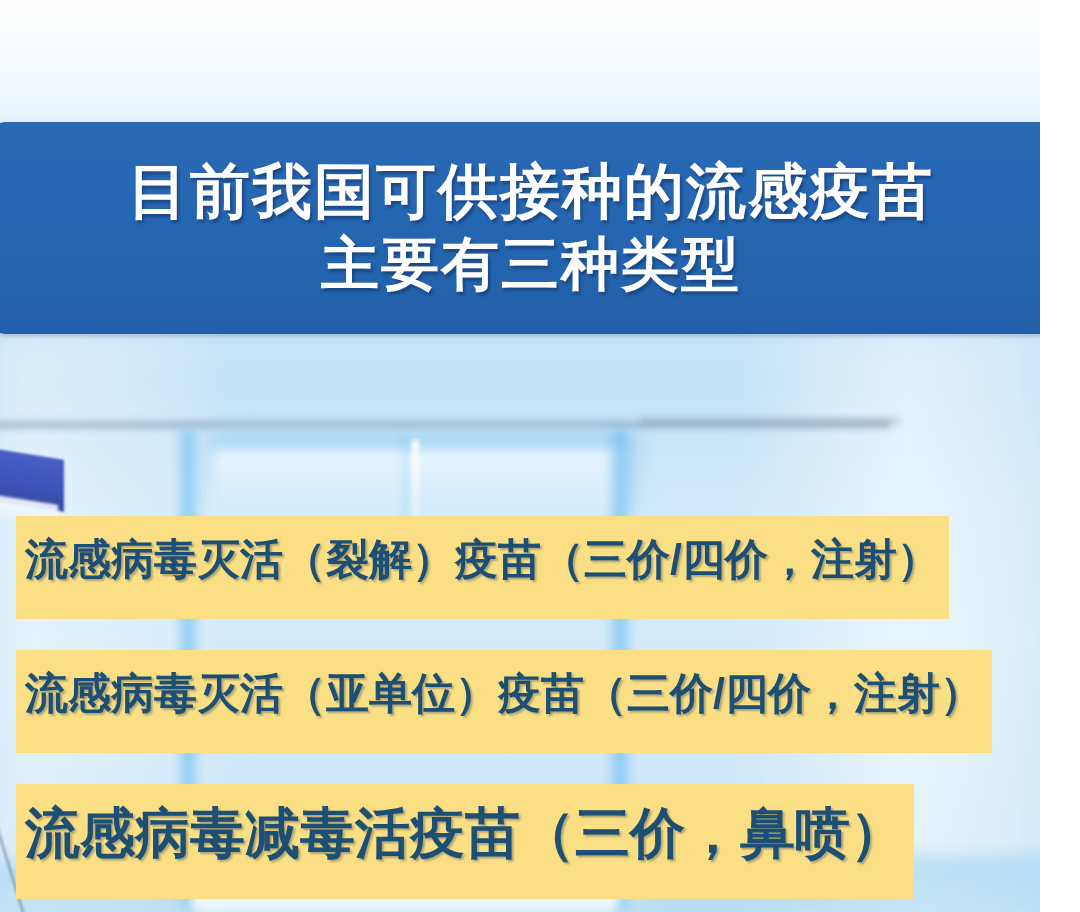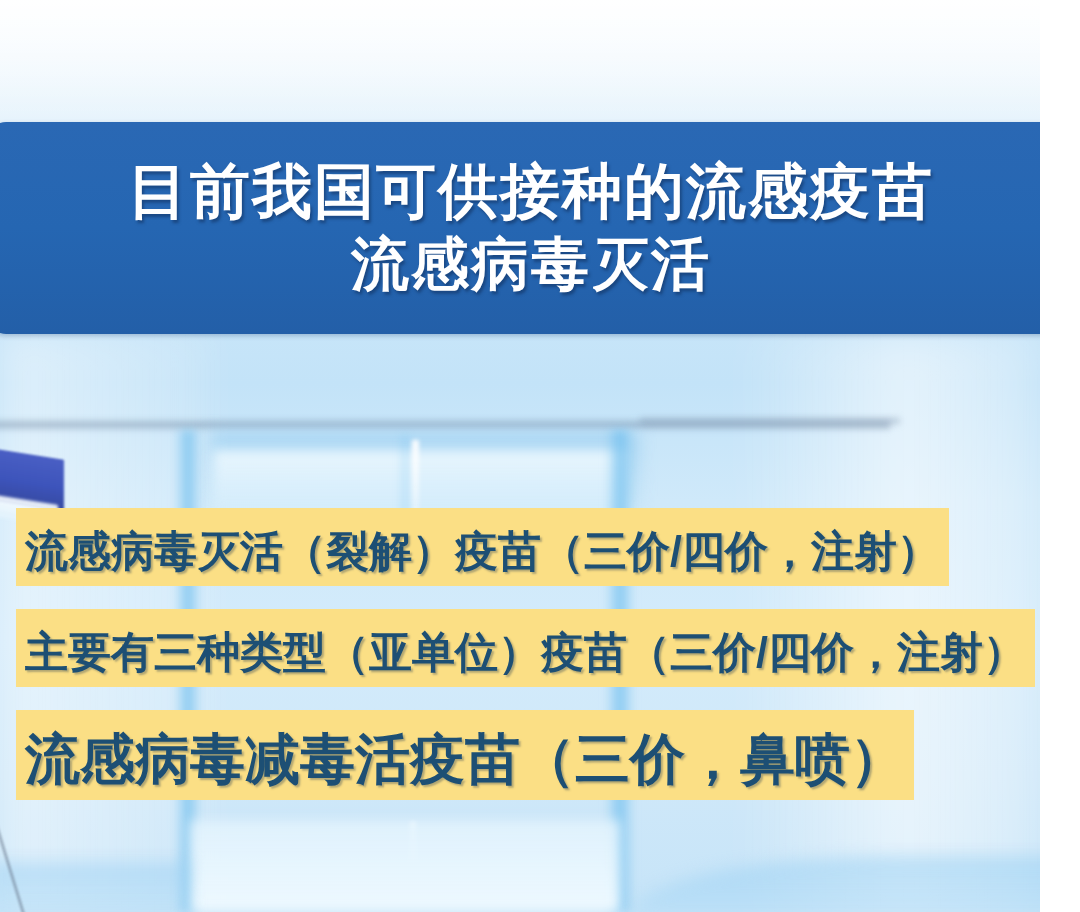--- a/index.html
+++ b/index.html
@@ -226,23 +226,24 @@
     margin-bottom: 23px;
   }
   .vaccine-band {
     display: inline-block;
     background: #fbdf85;
     color: #1d4f74;
     font-weight: bold;
     font-size: 43px;
     line-height: 1;
     letter-spacing: 0px;
-    padding: 22px 9px 13px 9px;
+    padding: 22px 9px 38px 9px;
     text-shadow: 2px 2px 2px rgba(40,60,80,0.35);
     white-space: nowrap;
+    margin-top: 8px;
   }
   .vaccine-band.row2 { font-size: 43px; }
   .vaccine-band.row3 { font-size: 55px; }
 </style>
 </head>
 <body>
 
 <div id="poster">
 
   <div class="bg-base"></div>
@@ -260,28 +261,28 @@
   <div class="floor-mid"></div>
   <div class="floor-right"></div>
   <div class="floor-left"></div>
   <div class="diag-line"></div>
   <div class="monitor"></div>
   <div class="monitor-stand"></div>
   <div class="top-haze"></div>
 
   <div class="title-banner">
     <div class="title-line l1">目前我国可供接种的流感疫苗</div>
-    <div class="title-line l2">流感病毒灭活</div>
+    <div class="title-line l2">主要有三种类型</div>
   </div>
 
   <div class="vaccine-list">
     <div class="vaccine-row">
       <span class="vaccine-band row1">流感病毒灭活（裂解）疫苗（三价/四价，注射）</span>
     </div>
     <div class="vaccine-row">
-      <span class="vaccine-band row2">主要有三种类型（亚单位）疫苗（三价/四价，注射）</span>
+      <span class="vaccine-band row2">流感病毒灭活（亚单位）疫苗（三价/四价，注射）</span>
     </div>
     <div class="vaccine-row">
       <span class="vaccine-band row3">流感病毒减毒活疫苗（三价，鼻喷）</span>
     </div>
   </div>
 
 </div>
 
 </body></html>

